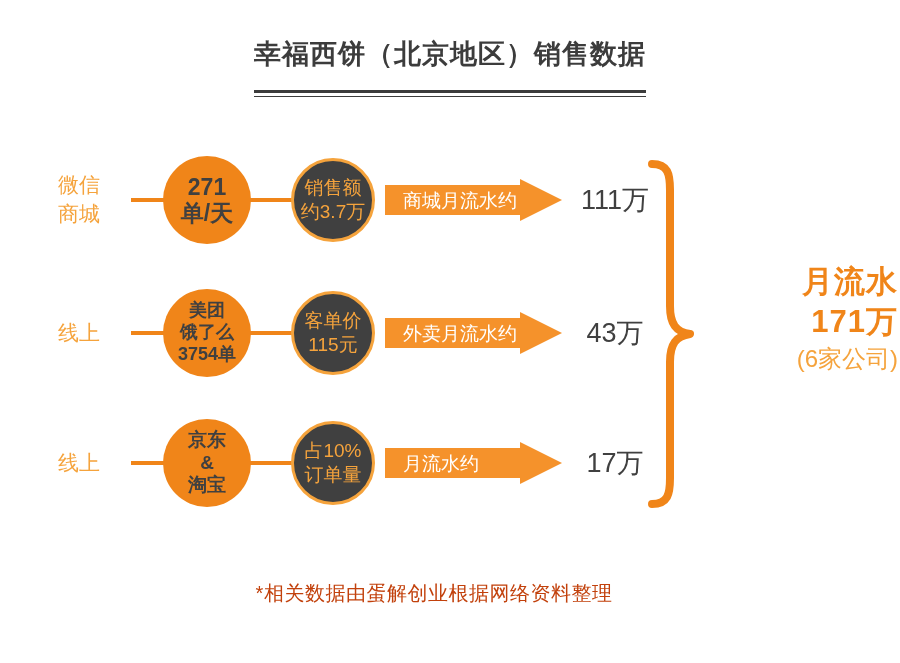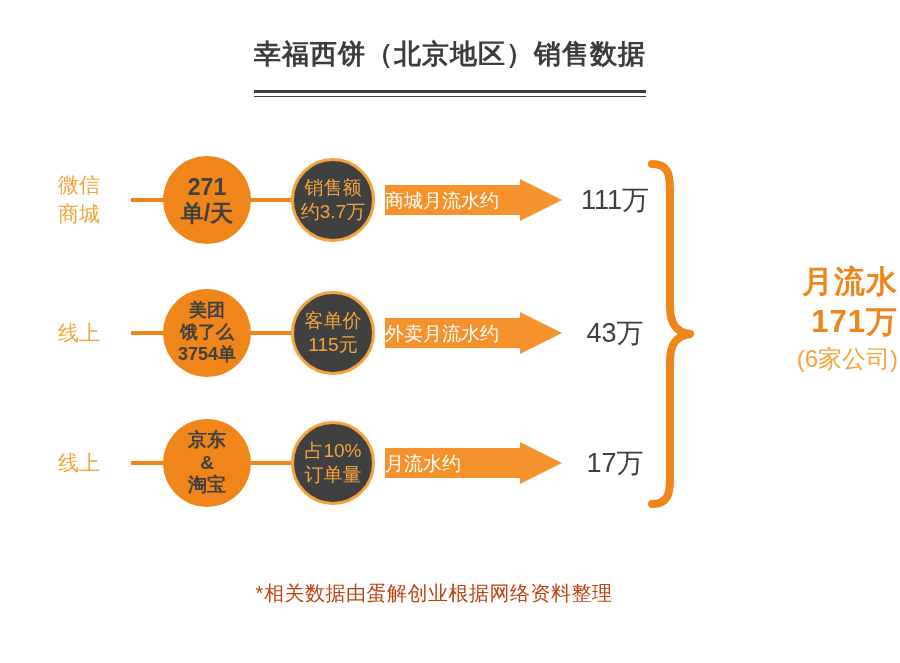--- a/index.html
+++ b/index.html
@@ -154,21 +154,21 @@
   .arrow-shaft {
     position: absolute;
     left: 0;
     top: 6px;
     width: 142px;
     height: 30px;
     background: #F5922B;
     display: flex;
     align-items: center;
     box-sizing: border-box;
-    padding-left: 0;
+    padding-left: 18px;
   }
   .arrow-label {
     color: #ffffff;
     font-size: 19px;
     line-height: 1;
     white-space: nowrap;
   }
   .arrow-head {
     position: absolute;
     left: 135px;

